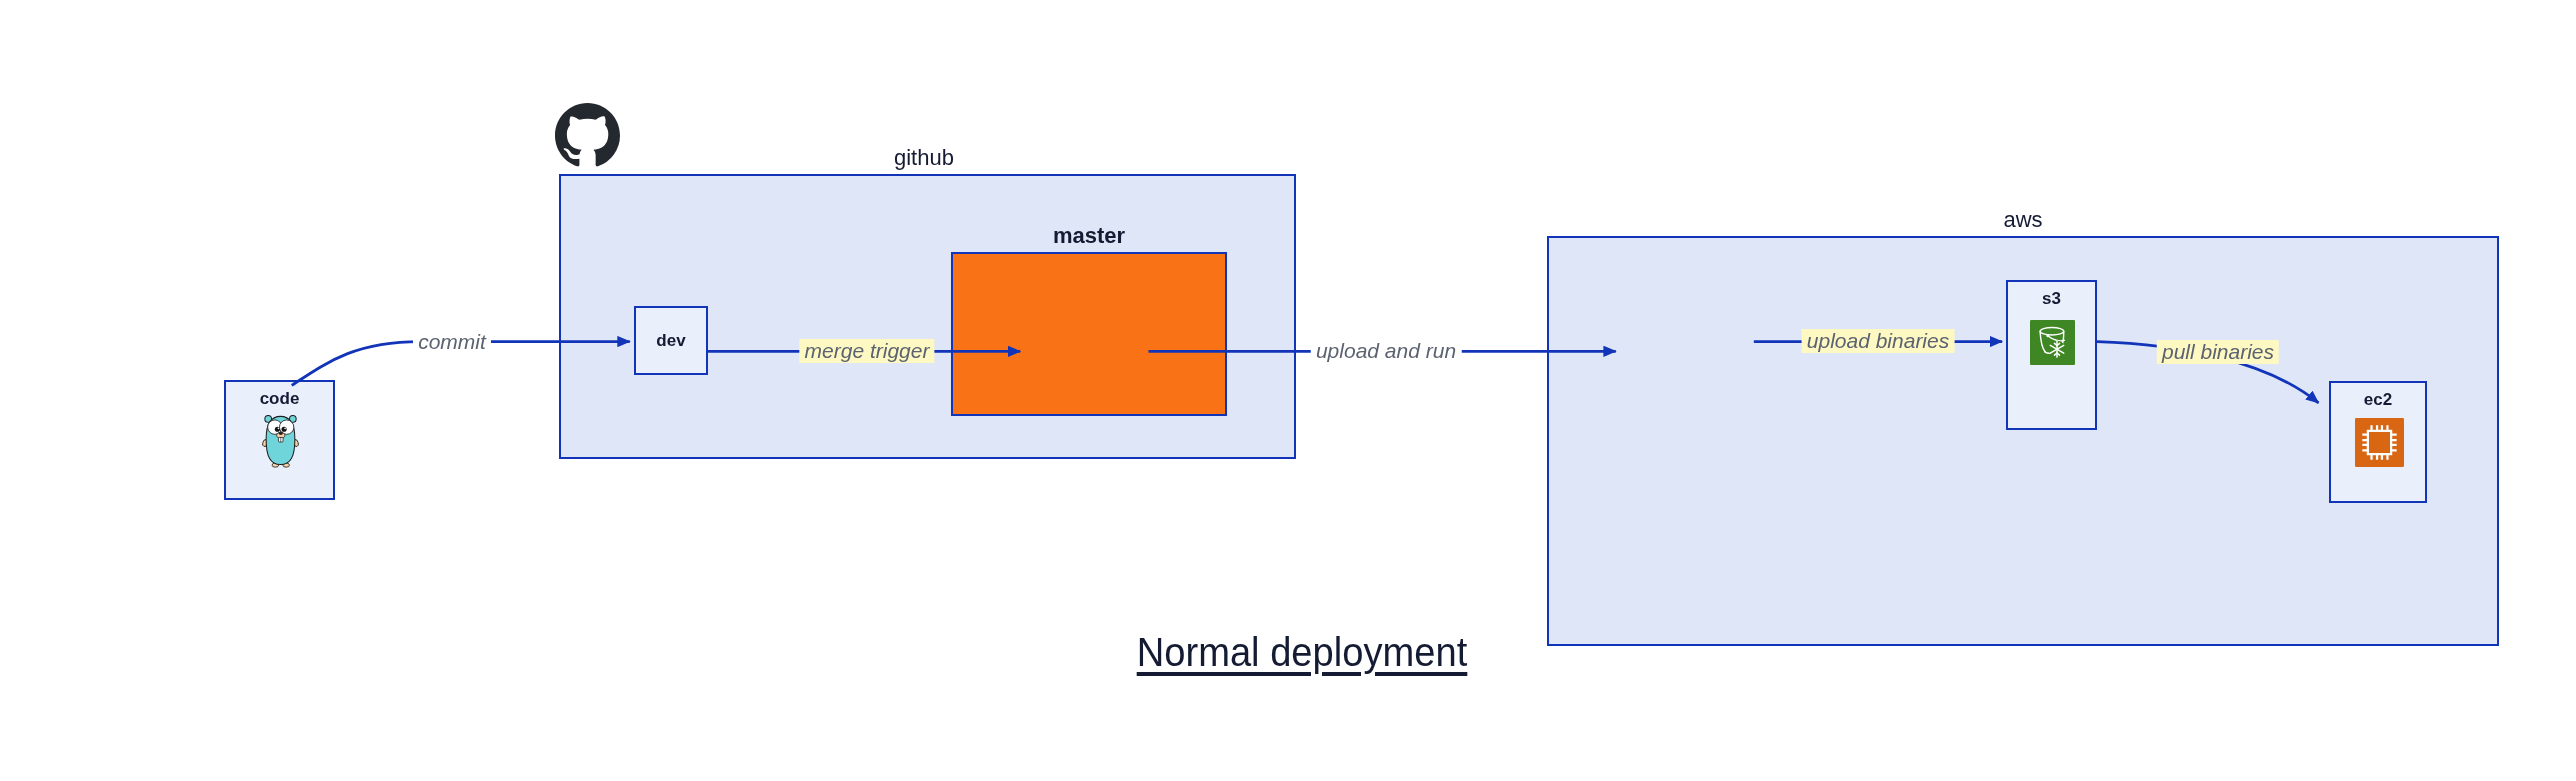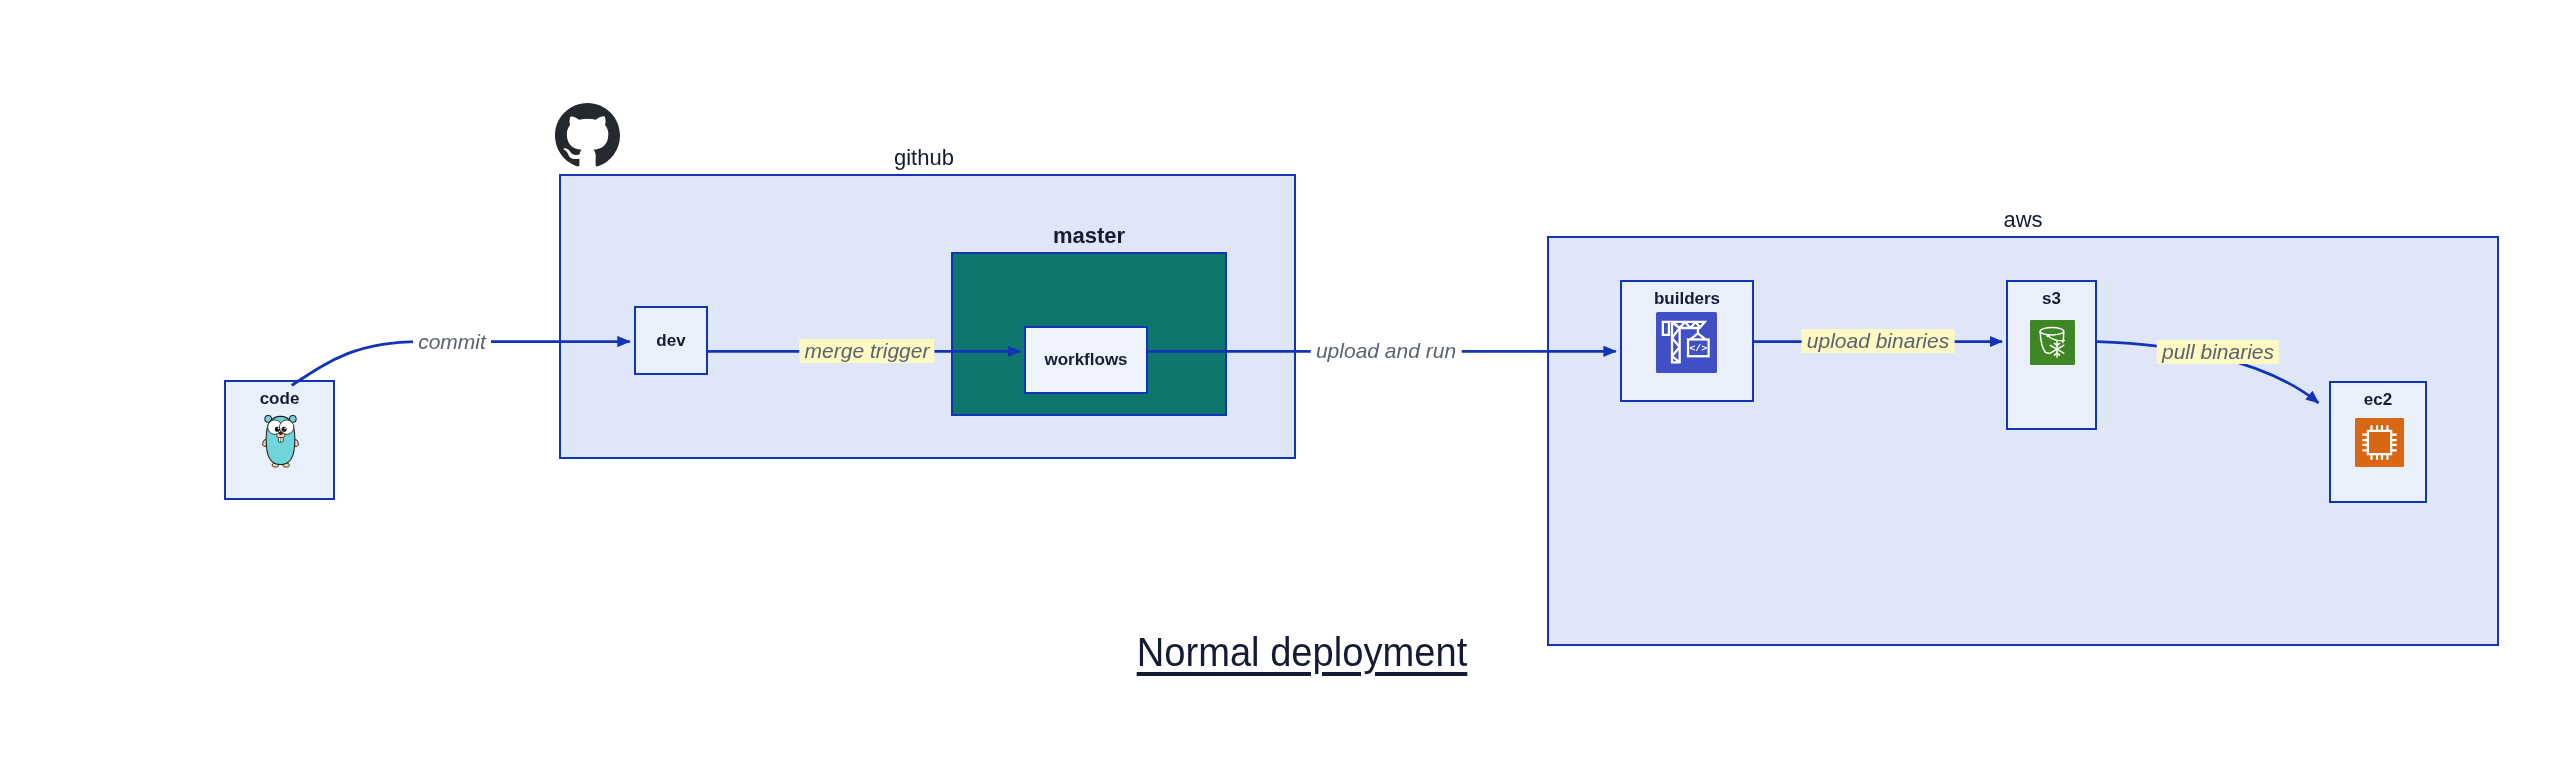--- a/index.html
+++ b/index.html
@@ -1,20 +1,20 @@
 <!DOCTYPE html>
 <html style="font-size:8.2px"><head>
 <meta charset="utf-8">
 <style>
   html,body{margin:0;padding:0;background:#ffffff;}
   .canvas{position:relative;width:2604px;height:781px;background:#ffffff;
           font-family:"Liberation Sans",sans-serif;overflow:hidden;}
   .cbox{position:absolute;box-sizing:border-box;border:2.6px solid #1134b8;}
   .fill-outer{background:#dfe6f8;}
-  .fill-mid{background:#0f766e;font-weight:bold;}
+  .fill-mid{background:#f97316;font-weight:bold;}
   .fill-node{background:#eaeffc;}
   .fill-node-light{background:#eff3fd;}
   .container-label{position:absolute;left:0;top:-31px;width:100%;text-align:center;
                    font-size:22px;color:#141b33;white-space:nowrap;}
   .container-label.right{padding-right:7.2px;box-sizing:border-box;}
   .node-label{position:absolute;left:0;top:7.2px;width:100%;text-align:center;
               font-weight:bold;font-size:17px;color:#141b33;}
   .node-label.center{top:0;height:100%;display:flex;align-items:center;justify-content:center;}
   .icon{position:absolute;}
   .arrows{position:absolute;left:0;top:0;width:2604px;height:781px;pointer-events:none;}
@@ -64,40 +64,21 @@
       <ellipse cx="38.5" cy="37.5" rx="4" ry="2.8" fill="#2a2420"></ellipse>
       <rect x="34" y="45" width="9" height="9" rx="2" fill="#ffffff" stroke="#1e1e1c" stroke-width="1.5"></rect>
       <line x1="38.5" y1="45" x2="38.5" y2="54" stroke="#1e1e1c" stroke-width="1.2"></line>
     </svg>
   </div>
 
   <div class="cbox fill-node" style="left:634px;top:306px;width:74px;height:69px;">
     <div class="node-label center">dev</div>
   </div>
 
-  <div class="cbox fill-node-light" style="left:1024px;top:326px;width:124px;height:68px;">
-    <div class="node-label center">workflows</div>
-  </div>
 
-  <div class="cbox fill-node" style="left:1620px;top:280px;width:134px;height:122px;">
-    <div class="node-label">builders</div>
-    <svg class="icon" style="left:34px;top:30px;" width="61" height="61" viewBox="0 0 80 80">
-      <rect x="0" y="0" width="80" height="80" rx="2" fill="#414fc6"></rect>
-      <g stroke="#ffffff" stroke-width="3" fill="none">
-        <rect x="9" y="13" width="8" height="17"></rect>
-        <path d="M21 13 L64 13 L57 21 L31 21 Z"></path>
-        <path d="M31 21 L38 13 M38 13 L45 21 M45 21 L52 13 M52 13 L58 21"></path>
-        <path d="M21 13 L21 66 L31 66 L31 21"></path>
-        <path d="M21 13 L31 21 M31 21 L21 34 M21 34 L31 46 M31 46 L21 58 M21 58 L31 66"></path>
-        <path d="M55 21 L55 28 M55 28 L45 36 M55 28 L65 36"></path>
-        <rect x="42" y="36" width="27" height="22"></rect>
-      </g>
-      <text x="55.5" y="51.5" text-anchor="middle" fill="#ffffff" font-size="13" font-weight="bold" font-family="Liberation Mono, monospace">&lt;/&gt;</text>
-    </svg>
-  </div>
 
   <div class="cbox fill-node" style="left:2006px;top:280px;width:91px;height:150px;">
     <div class="node-label">s3</div>
     <svg class="icon" style="left:22px;top:38px;" width="45" height="45" viewBox="0 0 80 80">
       <rect x="0" y="0" width="80" height="80" rx="2" fill="#3f8624"></rect>
       <g stroke="#ffffff" stroke-width="2.6" fill="none" stroke-linecap="round">
         <ellipse cx="39" cy="20" rx="21" ry="6.5"></ellipse>
         <path d="M18 21 C19 38 23 52 27 57"></path>
         <path d="M60 21 C60 33 58 44 55.5 50"></path>
         <path d="M27 57 C32 61 46 60 55.5 50"></path>

